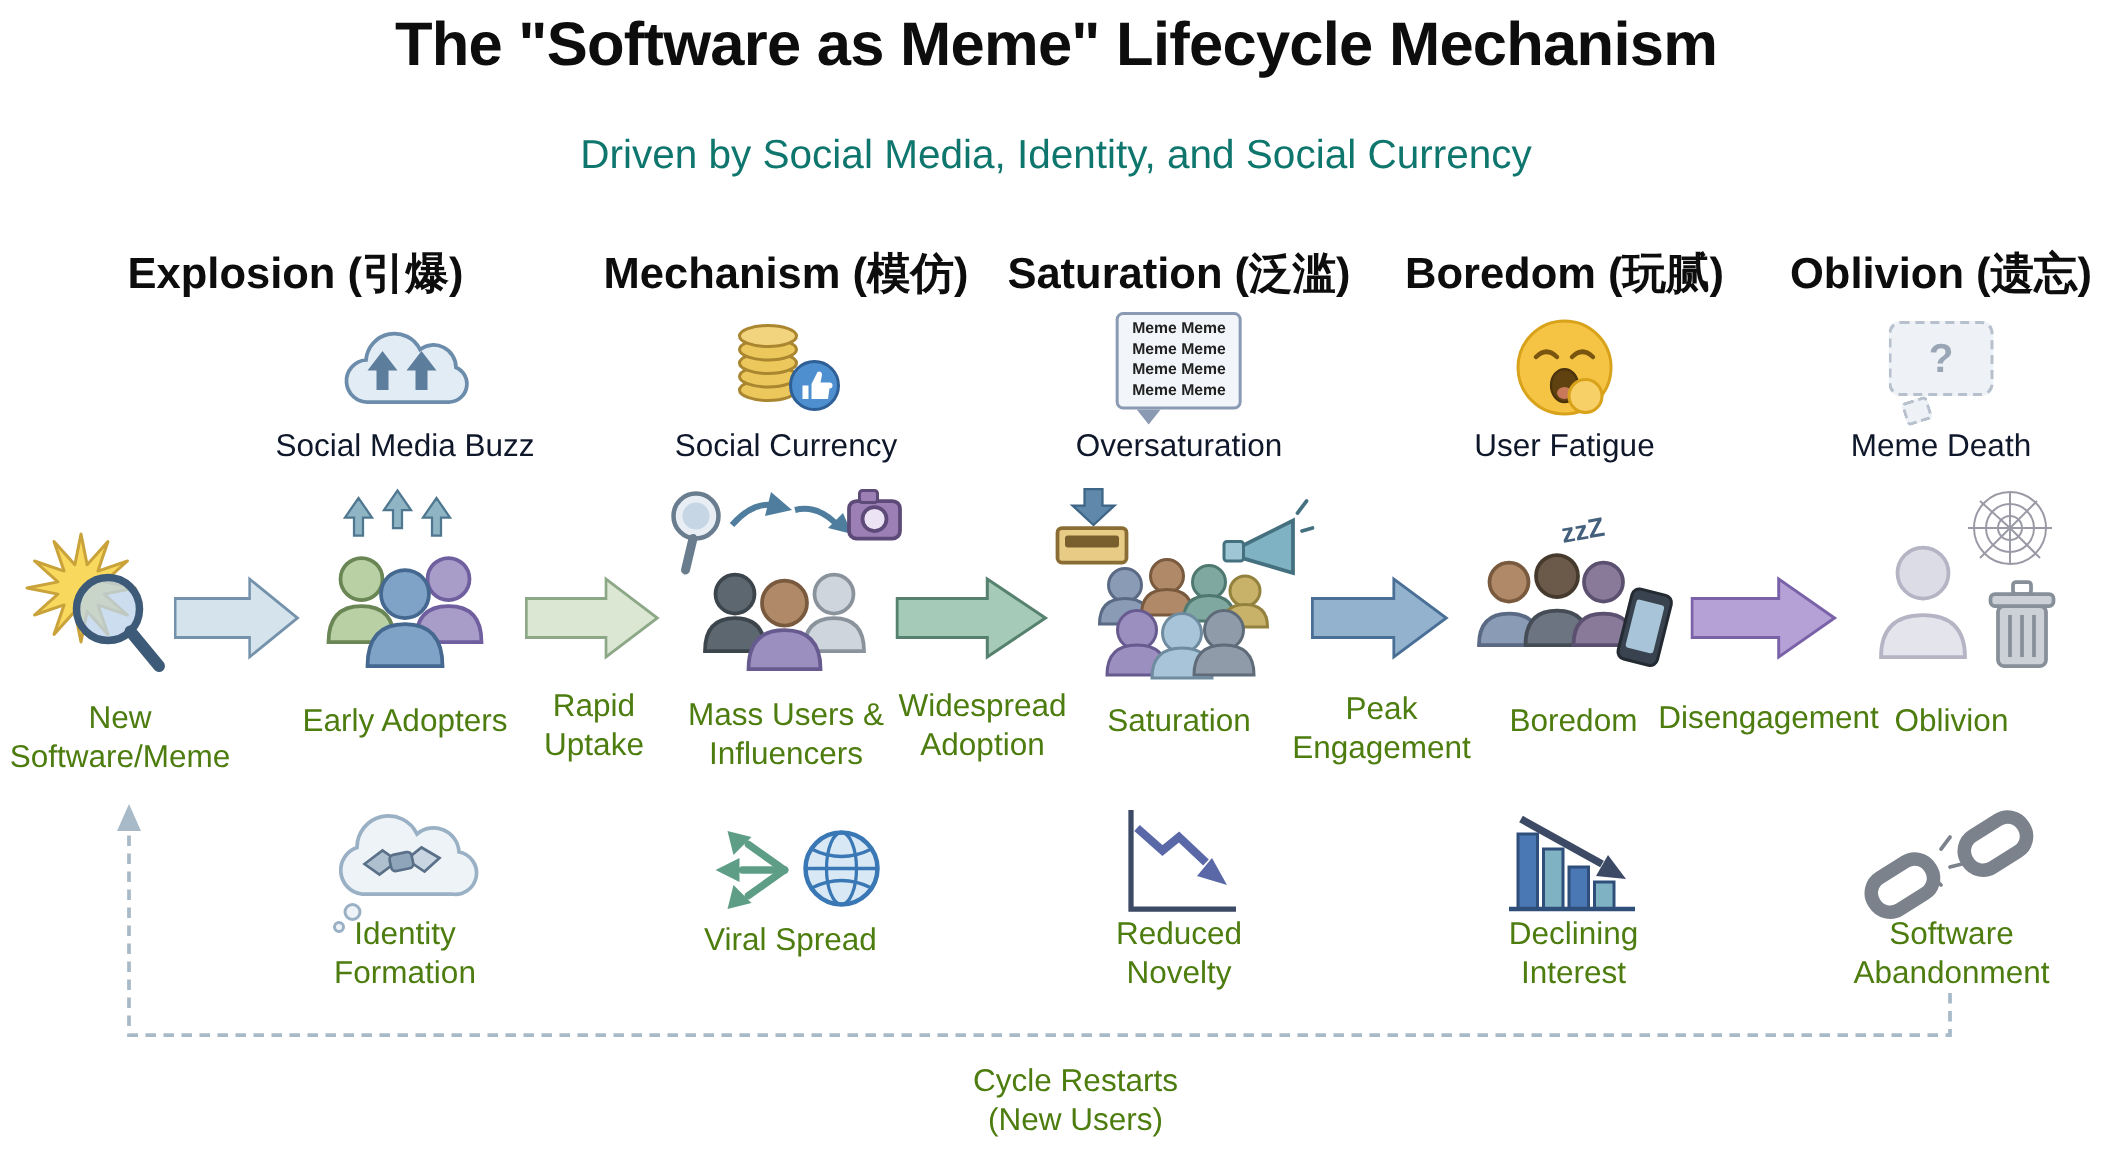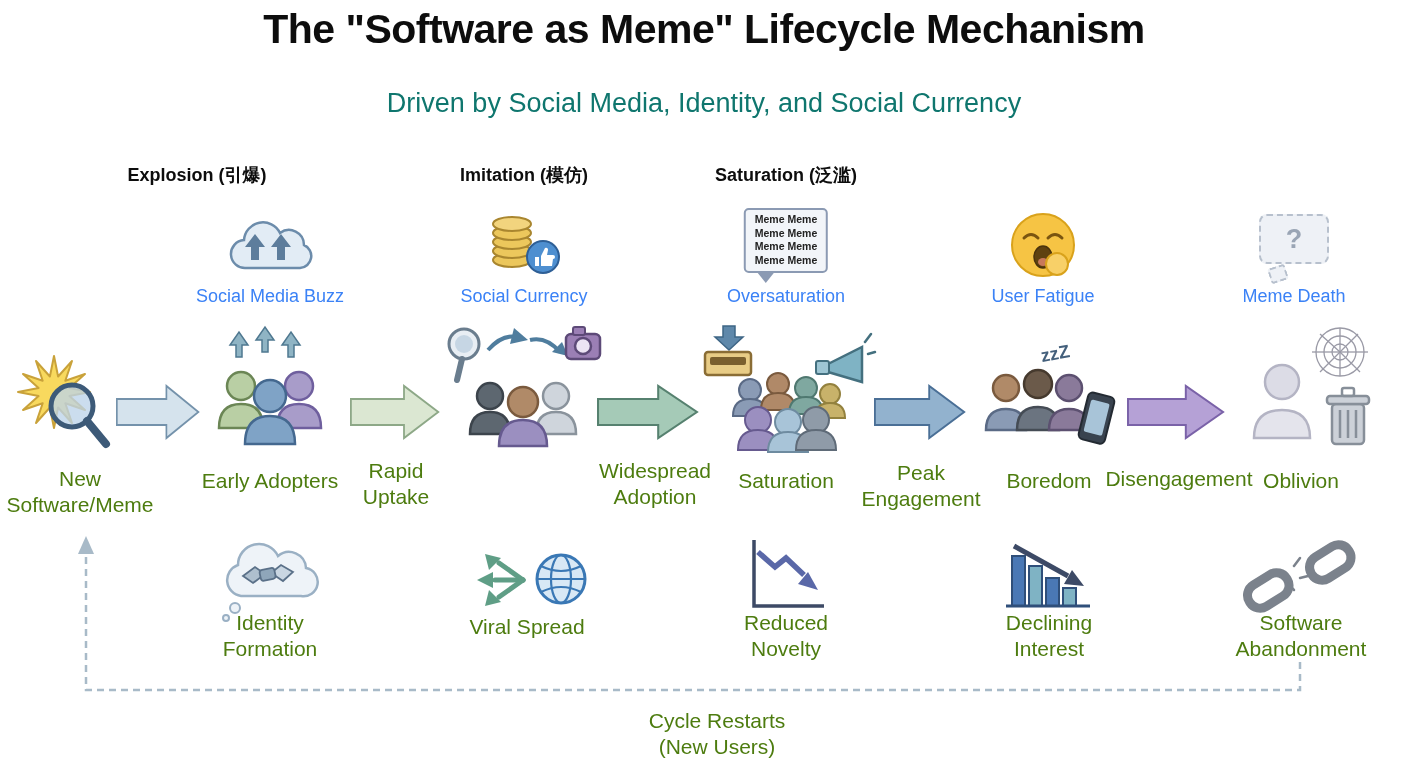--- a/index.html
+++ b/index.html
@@ -3,22 +3,22 @@
 <meta charset="utf-8">
 <style>
   html,body{margin:0;padding:0;background:#ffffff;}
   #canvas{position:relative;width:1408px;height:768px;background:#ffffff;overflow:hidden;
           font-family:"Liberation Sans",sans-serif;color:#111;}
   .abs{position:absolute;}
   .ctr{transform:translateX(-50%);text-align:center;}
   .pre{white-space:pre-line;}
   .title{top:6px;left:50%;font-size:41px;font-weight:bold;letter-spacing:-0.5px;white-space:nowrap;color:#0d0d0d;}
   .subtitle{top:88px;left:50%;font-size:27px;font-weight:400;white-space:nowrap;color:#0f766e;}
-  .phase-hdr{top:163px;font-size:18px;font-weight:bold;white-space:nowrap;color:#0d0d0d;}
-  .icon-lbl{top:286px;font-size:18px;white-space:nowrap;color:#3b82f6;}
+  .phase-hdr{top:163px;font-size:29px;font-weight:bold;white-space:nowrap;color:#0d0d0d;}
+  .icon-lbl{top:286px;font-size:21px;white-space:nowrap;color:#0f172a;}
   .node-lbl{font-size:21px;line-height:1.22;color:#4d7c0f;}
   .meme-bubble{border:2px solid #8b9ab3;background:#f2f5f9;border-radius:5px;padding:3px 9px;
                font-size:10.5px;line-height:1.3;font-weight:bold;color:#222;white-space:pre-line;text-align:center;}
   .meme-tail{width:0;height:0;border-left:8px solid transparent;border-right:8px solid transparent;
              border-top:10px solid #8b9ab3;margin-left:14px;}
   .death-bubble{width:66px;height:46px;border:2px dashed #b7c0cd;background:#eef1f6;border-radius:8px;
                 display:flex;align-items:center;justify-content:center;font-size:27px;font-weight:bold;color:#9aa5b5;}
   .death-tail{width:14px;height:12px;border:2px dashed #b7c0cd;background:#eef1f6;border-radius:3px;
               transform:rotate(-18deg);margin-left:10px;margin-top:2px;}
   svg{display:block;}
@@ -26,22 +26,24 @@
 </style>
 </head>
 <body>
 
 <div id="canvas">
 
   <div class="abs ctr title">The "Software as Meme" Lifecycle Mechanism</div>
   <div class="abs ctr subtitle">Driven by Social Media, Identity, and Social Currency</div>
 
   <div class="abs ctr phase-hdr" style="left:197px">Explosion (引爆)</div>
-  <div class="abs ctr phase-hdr" style="left:524px">Imitation (模仿)</div>
+  <div class="abs ctr phase-hdr" style="left:524px">Mechanism (模仿)</div>
   <div class="abs ctr phase-hdr" style="left:786px">Saturation (泛滥)</div>
+  <div class="abs ctr phase-hdr" style="left:1043px">Boredom (玩腻)</div>
+  <div class="abs ctr phase-hdr" style="left:1294px">Oblivion (遗忘)</div>
 
   <div class="abs" style="left:222px;top:208px">
     <svg width="96" height="74" viewBox="0 0 96 74">
       <path d="M24 60 a14 14 0 0 1 -2 -28 a19 19 0 0 1 36 -7 a15 15 0 0 1 24 12 a12 12 0 0 1 -4 23 z" fill="#e2ecf5" stroke="#6c8cab" stroke-width="2.5"></path>
       <path d="M34 52 v-13 h-6 l10 -13 10 13 h-6 v13 z" fill="#5d7d9c" transform="translate(-5,0)"></path>
       <path d="M34 52 v-13 h-6 l10 -13 10 13 h-6 v13 z" fill="#5d7d9c" transform="translate(21,0)"></path>
     </svg>
   </div>
   <div class="abs" style="left:482px;top:208px">
     <svg width="84" height="72" viewBox="0 0 84 72">
@@ -224,20 +226,22 @@
     <svg width="98" height="56" viewBox="0 0 100 56" preserveAspectRatio="none">
       <polygon points="1,15 60,15 60,2 98,28 60,54 60,41 1,41" stroke-width="2" fill="#b5a1d6" stroke="#7a62a8"></polygon>
     </svg>
   </div>
 
   <div class="abs ctr node-lbl pre" style="left:80px;top:466px">New
 Software/Meme</div>
   <div class="abs ctr node-lbl" style="left:270px;top:468px">Early Adopters</div>
   <div class="abs ctr node-lbl pre" style="left:396px;top:458px">Rapid
 Uptake</div>
+  <div class="abs ctr node-lbl pre" style="left:524px;top:464px">Mass Users &amp;
+Influencers</div>
   <div class="abs ctr node-lbl pre" style="left:655px;top:458px">Widespread
 Adoption</div>
   <div class="abs ctr node-lbl" style="left:786px;top:468px">Saturation</div>
   <div class="abs ctr node-lbl pre" style="left:921px;top:460px">Peak
 Engagement</div>
   <div class="abs ctr node-lbl" style="left:1049px;top:468px">Boredom</div>
   <div class="abs ctr node-lbl" style="left:1179px;top:466px">Disengagement</div>
   <div class="abs ctr node-lbl" style="left:1301px;top:468px">Oblivion</div>
 
   <div class="abs" style="left:213px;top:532px">

